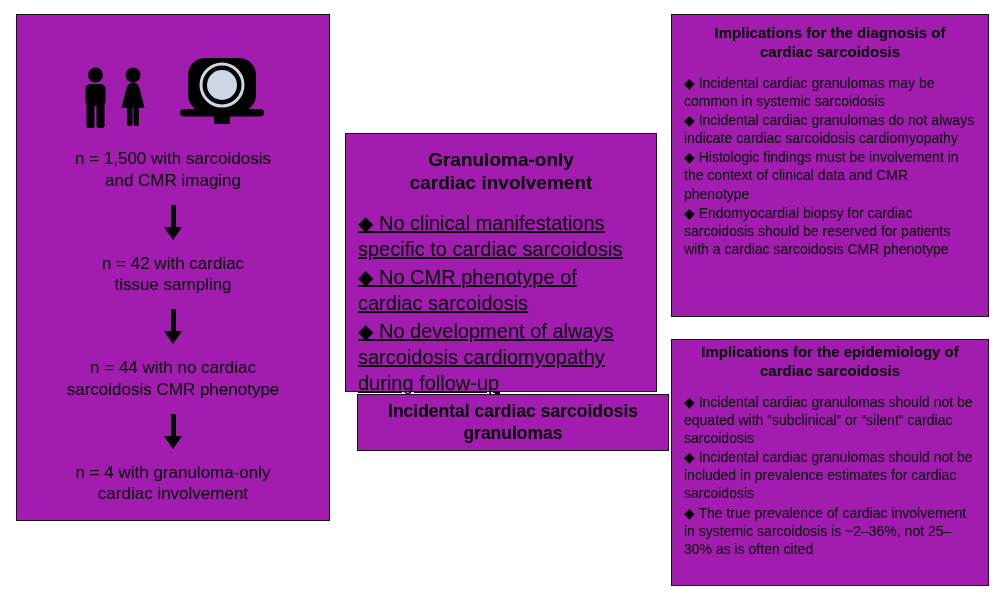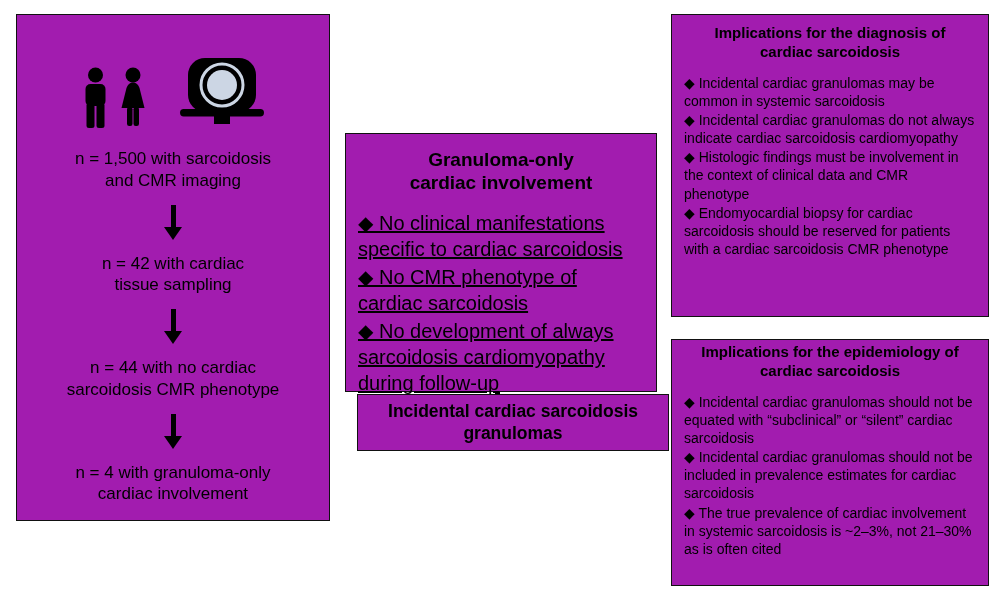--- a/index.html
+++ b/index.html
@@ -165,15 +165,15 @@
     <div class="bullet">◆ Endomyocardial biopsy for cardiac sarcoidosis should be reserved for patients with a cardiac sarcoidosis CMR phenotype</div>
   </div>
 </div>
 
 <div class="panel epi-panel">
   <div class="side-title">Implications for the epidemiology of
 cardiac sarcoidosis</div>
   <div class="side-bullets">
     <div class="bullet">◆ Incidental cardiac granulomas should not be equated with “subclinical” or “silent” cardiac sarcoidosis</div>
     <div class="bullet">◆ Incidental cardiac granulomas should not be included in prevalence estimates for cardiac sarcoidosis</div>
-    <div class="bullet">◆ The true prevalence of cardiac involvement in systemic sarcoidosis is ~2–3%, not 21–30% as is often cited</div>
+    <div class="bullet">◆ The true prevalence of cardiac involvement in systemic sarcoidosis is ~2–36%, not 25–30% as is often cited</div>
   </div>
 </div>
 
 </body></html>

